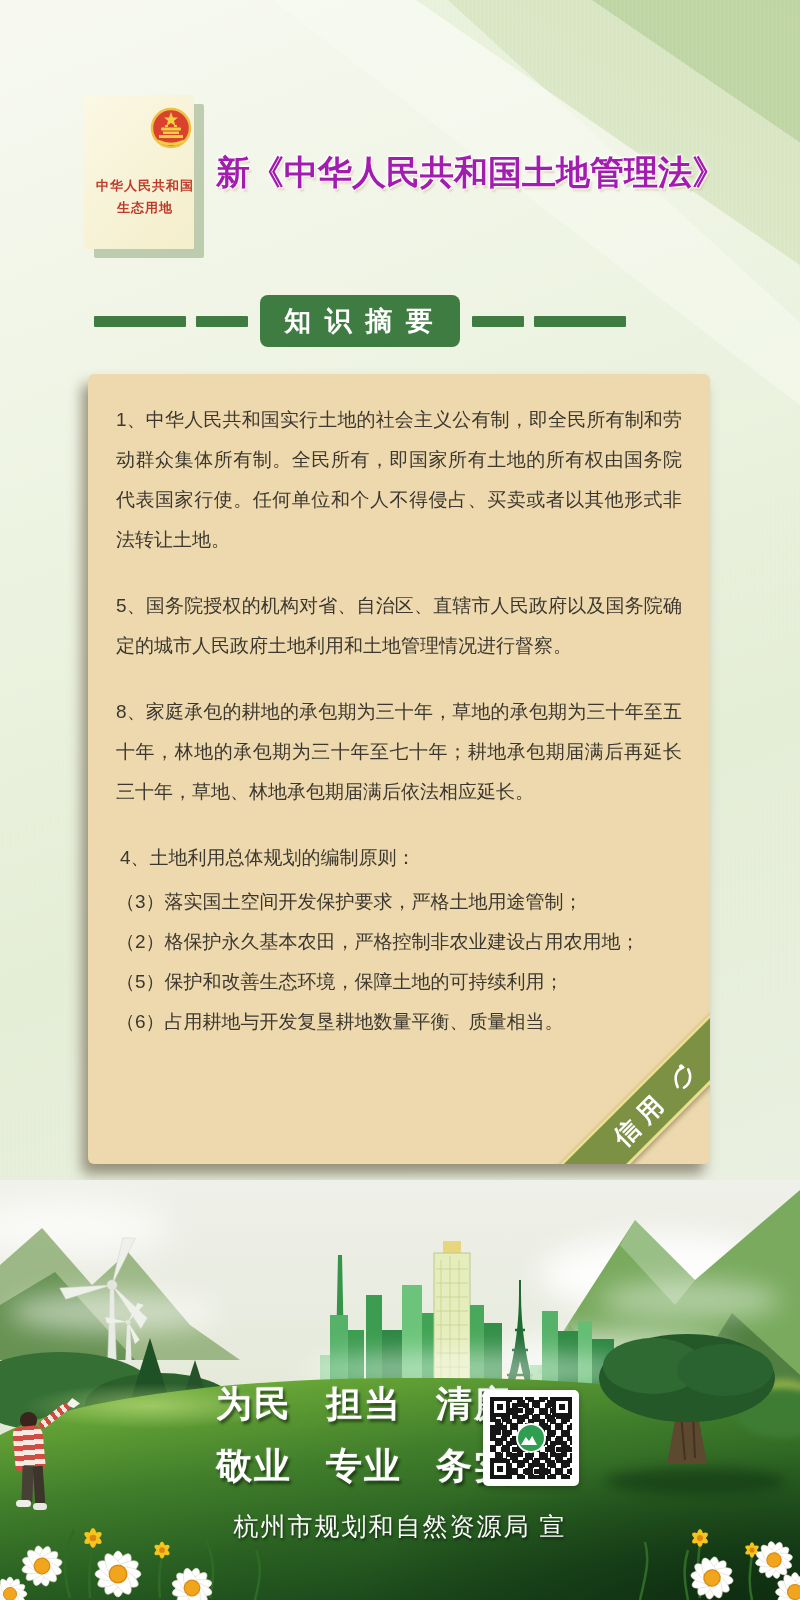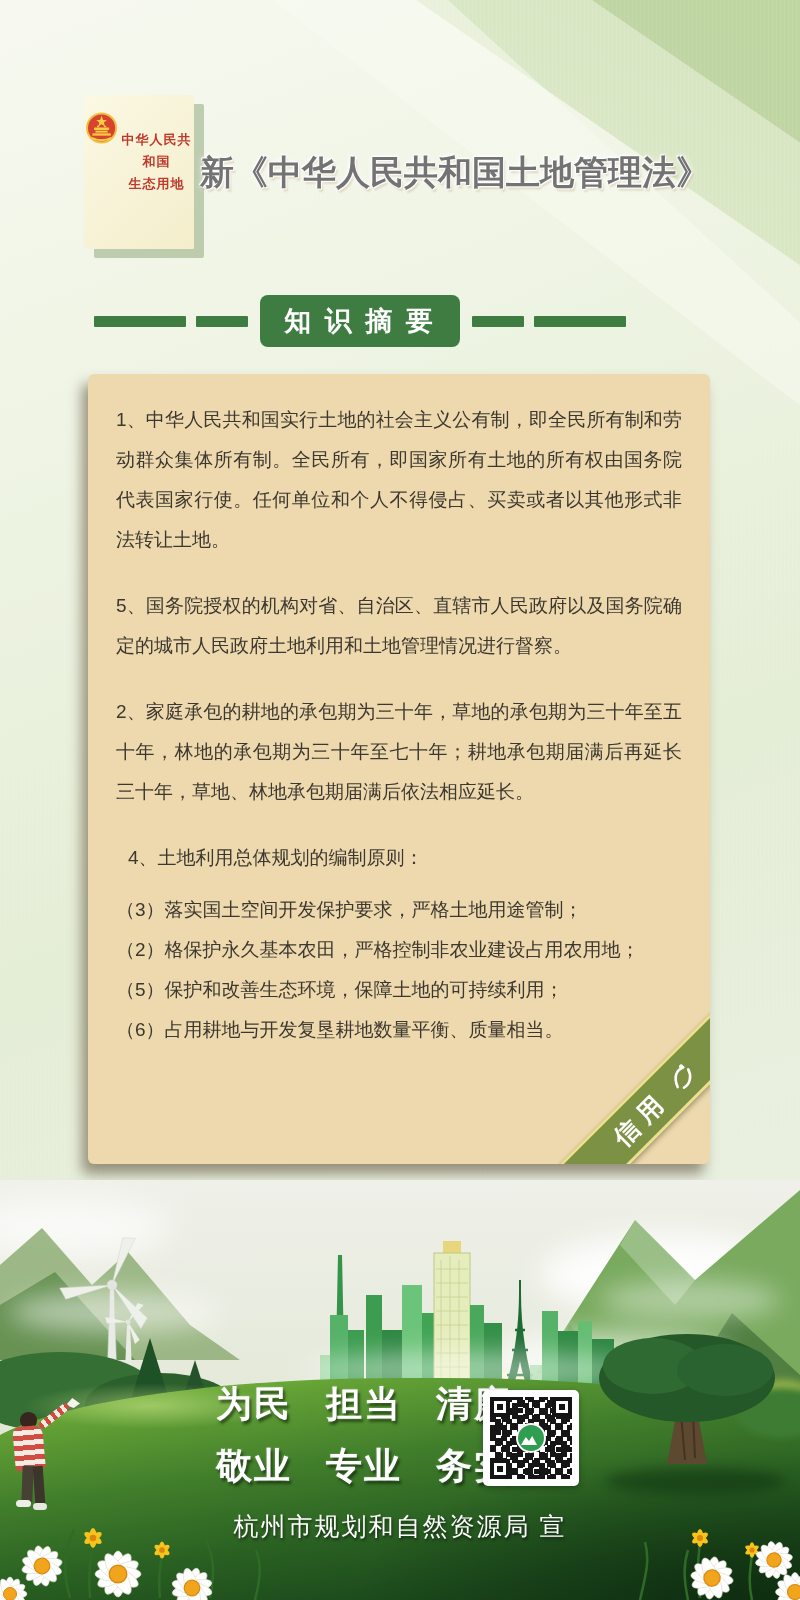--- a/index.html
+++ b/index.html
@@ -12,41 +12,41 @@
   .diag1{height:340px;clip-path:polygon(52% 0,100% 0,100% 78%);
          background:linear-gradient(200deg,#c3d8a4,#dde9c8);opacity:.6;}
   .diag2{height:150px;clip-path:polygon(74% 0,100% 0,100% 95%);background:#b2cd92;opacity:.65;}
   .diag3{height:520px;clip-path:polygon(34% 0,56% 0,100% 62%,100% 78%);background:#f8fbf2;opacity:.5;}
   .texture{position:absolute;left:0;top:0;width:800px;height:1240px;opacity:.35;
            background:repeating-linear-gradient(90deg,rgba(255,255,255,.22) 0 1px,rgba(0,0,0,0) 1px 4px);}
   
   .book{position:absolute;left:84px;top:95px;width:110px;height:154px;border-radius:2px;
         background:linear-gradient(135deg,#fbf8e4,#f4eecb);
         box-shadow:10px 9px 0 rgba(146,170,126,.55);
-        display:flex;flex-direction:row;align-items:flex-start;padding-top:10px;box-sizing:border-box;}
+        display:flex;flex-direction:column;align-items:flex-end;padding-top:10px;box-sizing:border-box;}
   .book-title{margin-top:24px;text-align:center;color:#bf3a2a;font-weight:bold;
               font-family:"Liberation Serif",serif;font-size:13px;line-height:1.7;letter-spacing:1px;}
   
-  .main-title{position:absolute;left:200px;top:150px;width:560px;font-size:34px;font-weight:900;
-              color:#737373;letter-spacing:0;white-space:nowrap;
+  .main-title{position:absolute;left:216px;top:150px;width:560px;font-size:34px;font-weight:900;
+              color:#a21caf;letter-spacing:0;white-space:nowrap;
               text-shadow:0 0 3px #fff,0 0 6px #fff,1px 1px 0 #fff,-1px -1px 0 #fff,2px 3px 2px rgba(150,90,20,.25);}
   
   .banner-row{position:absolute;left:0;top:296px;width:720px;height:50px;
               display:flex;align-items:center;justify-content:center;}
   .dash{height:11px;background:#3e7c41;border-radius:1px;}
   .dash-a{width:92px;}.dash-b{width:52px;margin:0 12px 0 10px;}
   .dash-c{width:52px;margin:0 10px 0 12px;}.dash-d{width:92px;}
   .banner-box{background:#3e7c41;color:#fff;font-size:27px;font-weight:700;letter-spacing:3px;
               padding:8px 24px;border-radius:8px;white-space:nowrap;}
   
   .card{position:absolute;left:88px;top:374px;width:622px;height:790px;box-sizing:border-box;
         background:#eed9ae;border-radius:6px;padding:26px 28px 0 28px;color:#3d382f;
         box-shadow:-6px 10px 13px rgba(70,52,28,.5);font-size:19px;}
   .para{line-height:40px;margin:0 0 26px 0;text-align:justify;}
-  .p4-title{line-height:40px;margin:12px;}
+  .p4-title{line-height:40px;margin:4px;}
   .principle{line-height:40px;padding-left:57px;text-indent:-57px;text-align:justify;}
   
   .ribbon-clip{position:absolute;right:0;bottom:0;width:235px;height:205px;overflow:hidden;
                border-bottom-right-radius:6px;}
   .ribbon{position:absolute;left:20px;top:120px;width:320px;height:44px;background:#7d9144;
           border-top:3px solid #ece08e;border-bottom:3px solid #ece08e;transform:rotate(-45deg);
           display:flex;align-items:center;justify-content:center;gap:10px;
           box-shadow:0 2px 5px rgba(0,0,0,.3);}
   .ribbon-label{color:#fff;font-size:25px;font-weight:700;letter-spacing:8px;}
   
@@ -146,21 +146,21 @@
     <div class="dash dash-a"></div>
     <div class="dash dash-b"></div>
     <div class="banner-box">知 识 摘 要</div>
     <div class="dash dash-c"></div>
     <div class="dash dash-d"></div>
   </div>
 
   <div class="card">
     <p class="para">1、中华人民共和国实行土地的社会主义公有制，即全民所有制和劳动群众集体所有制。全民所有，即国家所有土地的所有权由国务院代表国家行使。任何单位和个人不得侵占、买卖或者以其他形式非法转让土地。</p>
     <p class="para">5、国务院授权的机构对省、自治区、直辖市人民政府以及国务院确定的城市人民政府土地利用和土地管理情况进行督察。</p>
-    <p class="para">2、家庭承包的耕地的承包期为三十年，草地的承包期为三十年至五十年，林地的承包期为三十年至七十年；耕地承包期届满后再延长三十年，草地、林地承包期届满后依法相应延长。</p>
+    <p class="para">8、家庭承包的耕地的承包期为三十年，草地的承包期为三十年至五十年，林地的承包期为三十年至七十年；耕地承包期届满后再延长三十年，草地、林地承包期届满后依法相应延长。</p>
     <div class="p4-title">4、土地利用总体规划的编制原则：</div>
     <div class="principle">（3）落实国土空间开发保护要求，严格土地用途管制；</div>
     <div class="principle">（2）格保护永久基本农田，严格控制非农业建设占用农用地；</div>
     <div class="principle">（5）保护和改善生态环境，保障土地的可持续利用；</div>
     <div class="principle">（6）占用耕地与开发复垦耕地数量平衡、质量相当。</div>
 
     <div class="ribbon-clip">
       <div class="ribbon">
         <span class="ribbon-label">信用</span>
         <svg width="30" height="28" viewBox="0 0 30 28">

